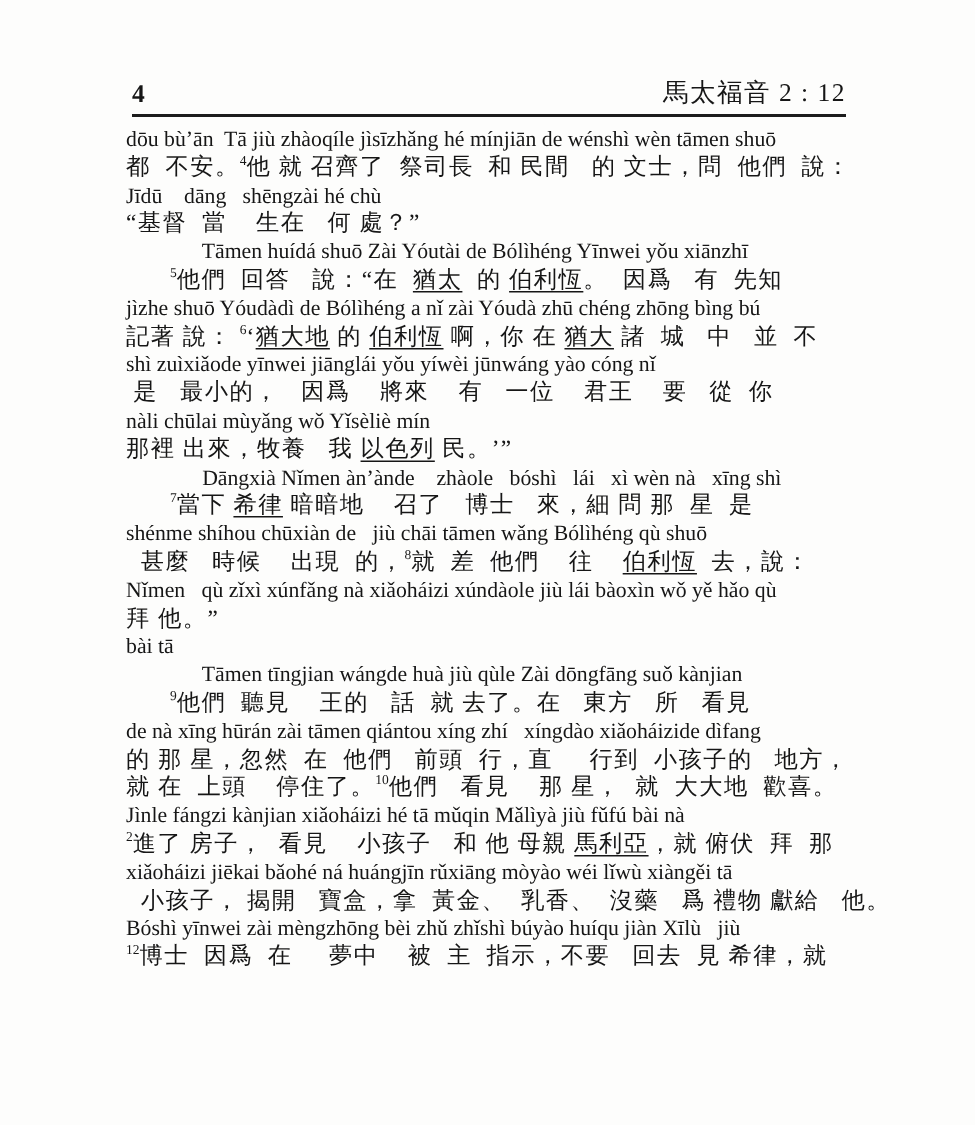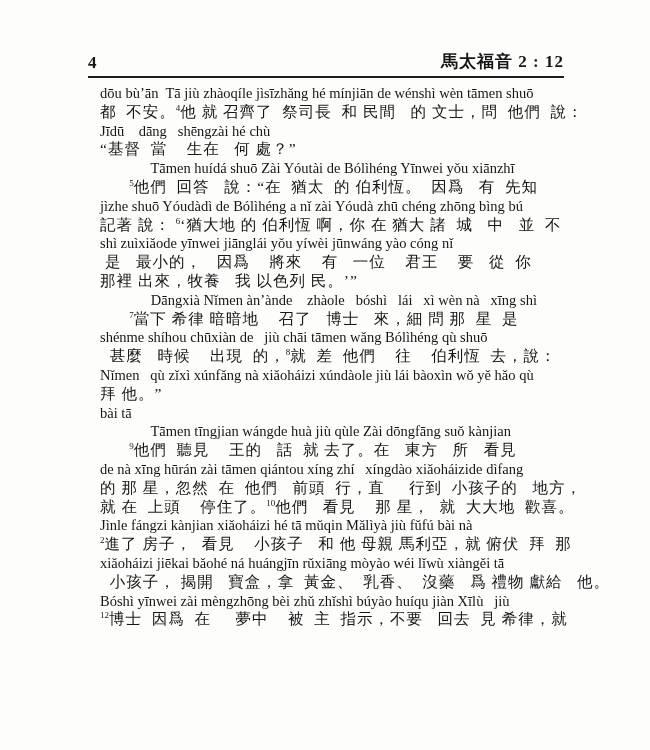--- a/index.html
+++ b/index.html
@@ -24,42 +24,42 @@
     align-items:flex-end;
     border-bottom:2px solid #1c1c1c;
     padding-bottom:3px;
   }
   .page-number {
     font-size:17px;
     font-weight:bold;
   }
   .book-reference {
     font-size:17px;
-    font-weight:bold;
+    font-weight:normal;
     letter-spacing:1px;
   }
   .text-body {
     position:absolute;
-    left:100px; top:84px;
+    left:84px; top:84px;
     width:500px;
   }
   .line {
     white-space:pre;
     line-height:18.8px;
     height:18.8px;
     overflow:visible;
   }
   .line.pinyin {
     font-size:14.5px;
   }
   .line.chinese {
     font-size:15.5px;
     letter-spacing:1px;
   }
-  .u { text-underline-offset:3px;text-align:right; }
+  .u { text-decoration:underline; text-underline-offset:3px;text-align:right; }
   .sup {
     font-size:9px;
     vertical-align:super;
     line-height:0;
     letter-spacing:0;
   }
 </style>
 </head>
 <body>
 
@@ -72,20 +72,21 @@
       <div class="line pinyin"><span>dōu bù’ān  Tā jiù zhàoqíle jìsīzhǎng hé mínjiān de wénshì wèn tāmen shuō</span></div>
       <div class="line chinese"><span>都  不安。</span><span class="sup">4</span><span>他 就 召齊了  祭司長  和 民間   的 文士，問  他們  說：</span></div>
       <div class="line pinyin"><span>Jīdū    dāng   shēngzài hé chù</span></div>
       <div class="line chinese"><span>“基督  當    生在   何 處？”</span></div>
       <div class="line pinyin"><span>              Tāmen huídá shuō Zài Yóutài de Bólìhéng Yīnwei yǒu xiānzhī</span></div>
       <div class="line chinese"><span>      </span><span class="sup">5</span><span>他們  回答   說：“在  </span><span class="u">猶太</span><span>  的 </span><span class="u">伯利恆</span><span>。  因爲   有  先知</span></div>
       <div class="line pinyin"><span>jìzhe shuō Yóudàdì de Bólìhéng a nǐ zài Yóudà zhū chéng zhōng bìng bú</span></div>
       <div class="line chinese"><span>記著 說： </span><span class="sup">6</span><span>‘</span><span class="u">猶大地</span><span> 的 </span><span class="u">伯利恆</span><span> 啊，你 在 </span><span class="u">猶大</span><span> 諸  城   中   並  不</span></div>
       <div class="line pinyin"><span>shì zuìxiǎode yīnwei jiānglái yǒu yíwèi jūnwáng yào cóng nǐ</span></div>
       <div class="line chinese"><span> 是   最小的，   因爲    將來    有   一位    君王    要   從  你</span></div>
+      <div class="line pinyin"><span>nàli chūlai mùyǎng wǒ Yǐsèliè mín</span></div>
       <div class="line chinese"><span>那裡 出來，牧養   我 </span><span class="u">以色列</span><span> 民。’”</span></div>
       <div class="line pinyin"><span>              Dāngxià Nǐmen àn’ànde    zhàole   bóshì   lái   xì wèn nà   xīng shì</span></div>
       <div class="line chinese"><span>      </span><span class="sup">7</span><span>當下 </span><span class="u">希律</span><span> 暗暗地    召了   博士   來，細 問 那  星  是</span></div>
       <div class="line pinyin"><span>shénme shíhou chūxiàn de   jiù chāi tāmen wǎng Bólìhéng qù shuō</span></div>
       <div class="line chinese"><span>  甚麼   時候    出現  的，</span><span class="sup">8</span><span>就  差  他們    往    </span><span class="u">伯利恆</span><span>  去，說：</span></div>
       <div class="line pinyin"><span>Nǐmen   qù zǐxì xúnfǎng nà xiǎoháizi xúndàole jiù lái bàoxìn wǒ yě hǎo qù</span></div>
       <div class="line chinese"><span>拜 他。”</span></div>
       <div class="line pinyin"><span>bài tā</span></div>
       <div class="line pinyin"><span>              Tāmen tīngjian wángde huà jiù qùle Zài dōngfāng suǒ kànjian</span></div>
       <div class="line chinese"><span>      </span><span class="sup">9</span><span>他們  聽見    王的   話  就 去了。在   東方   所   看見</span></div>

